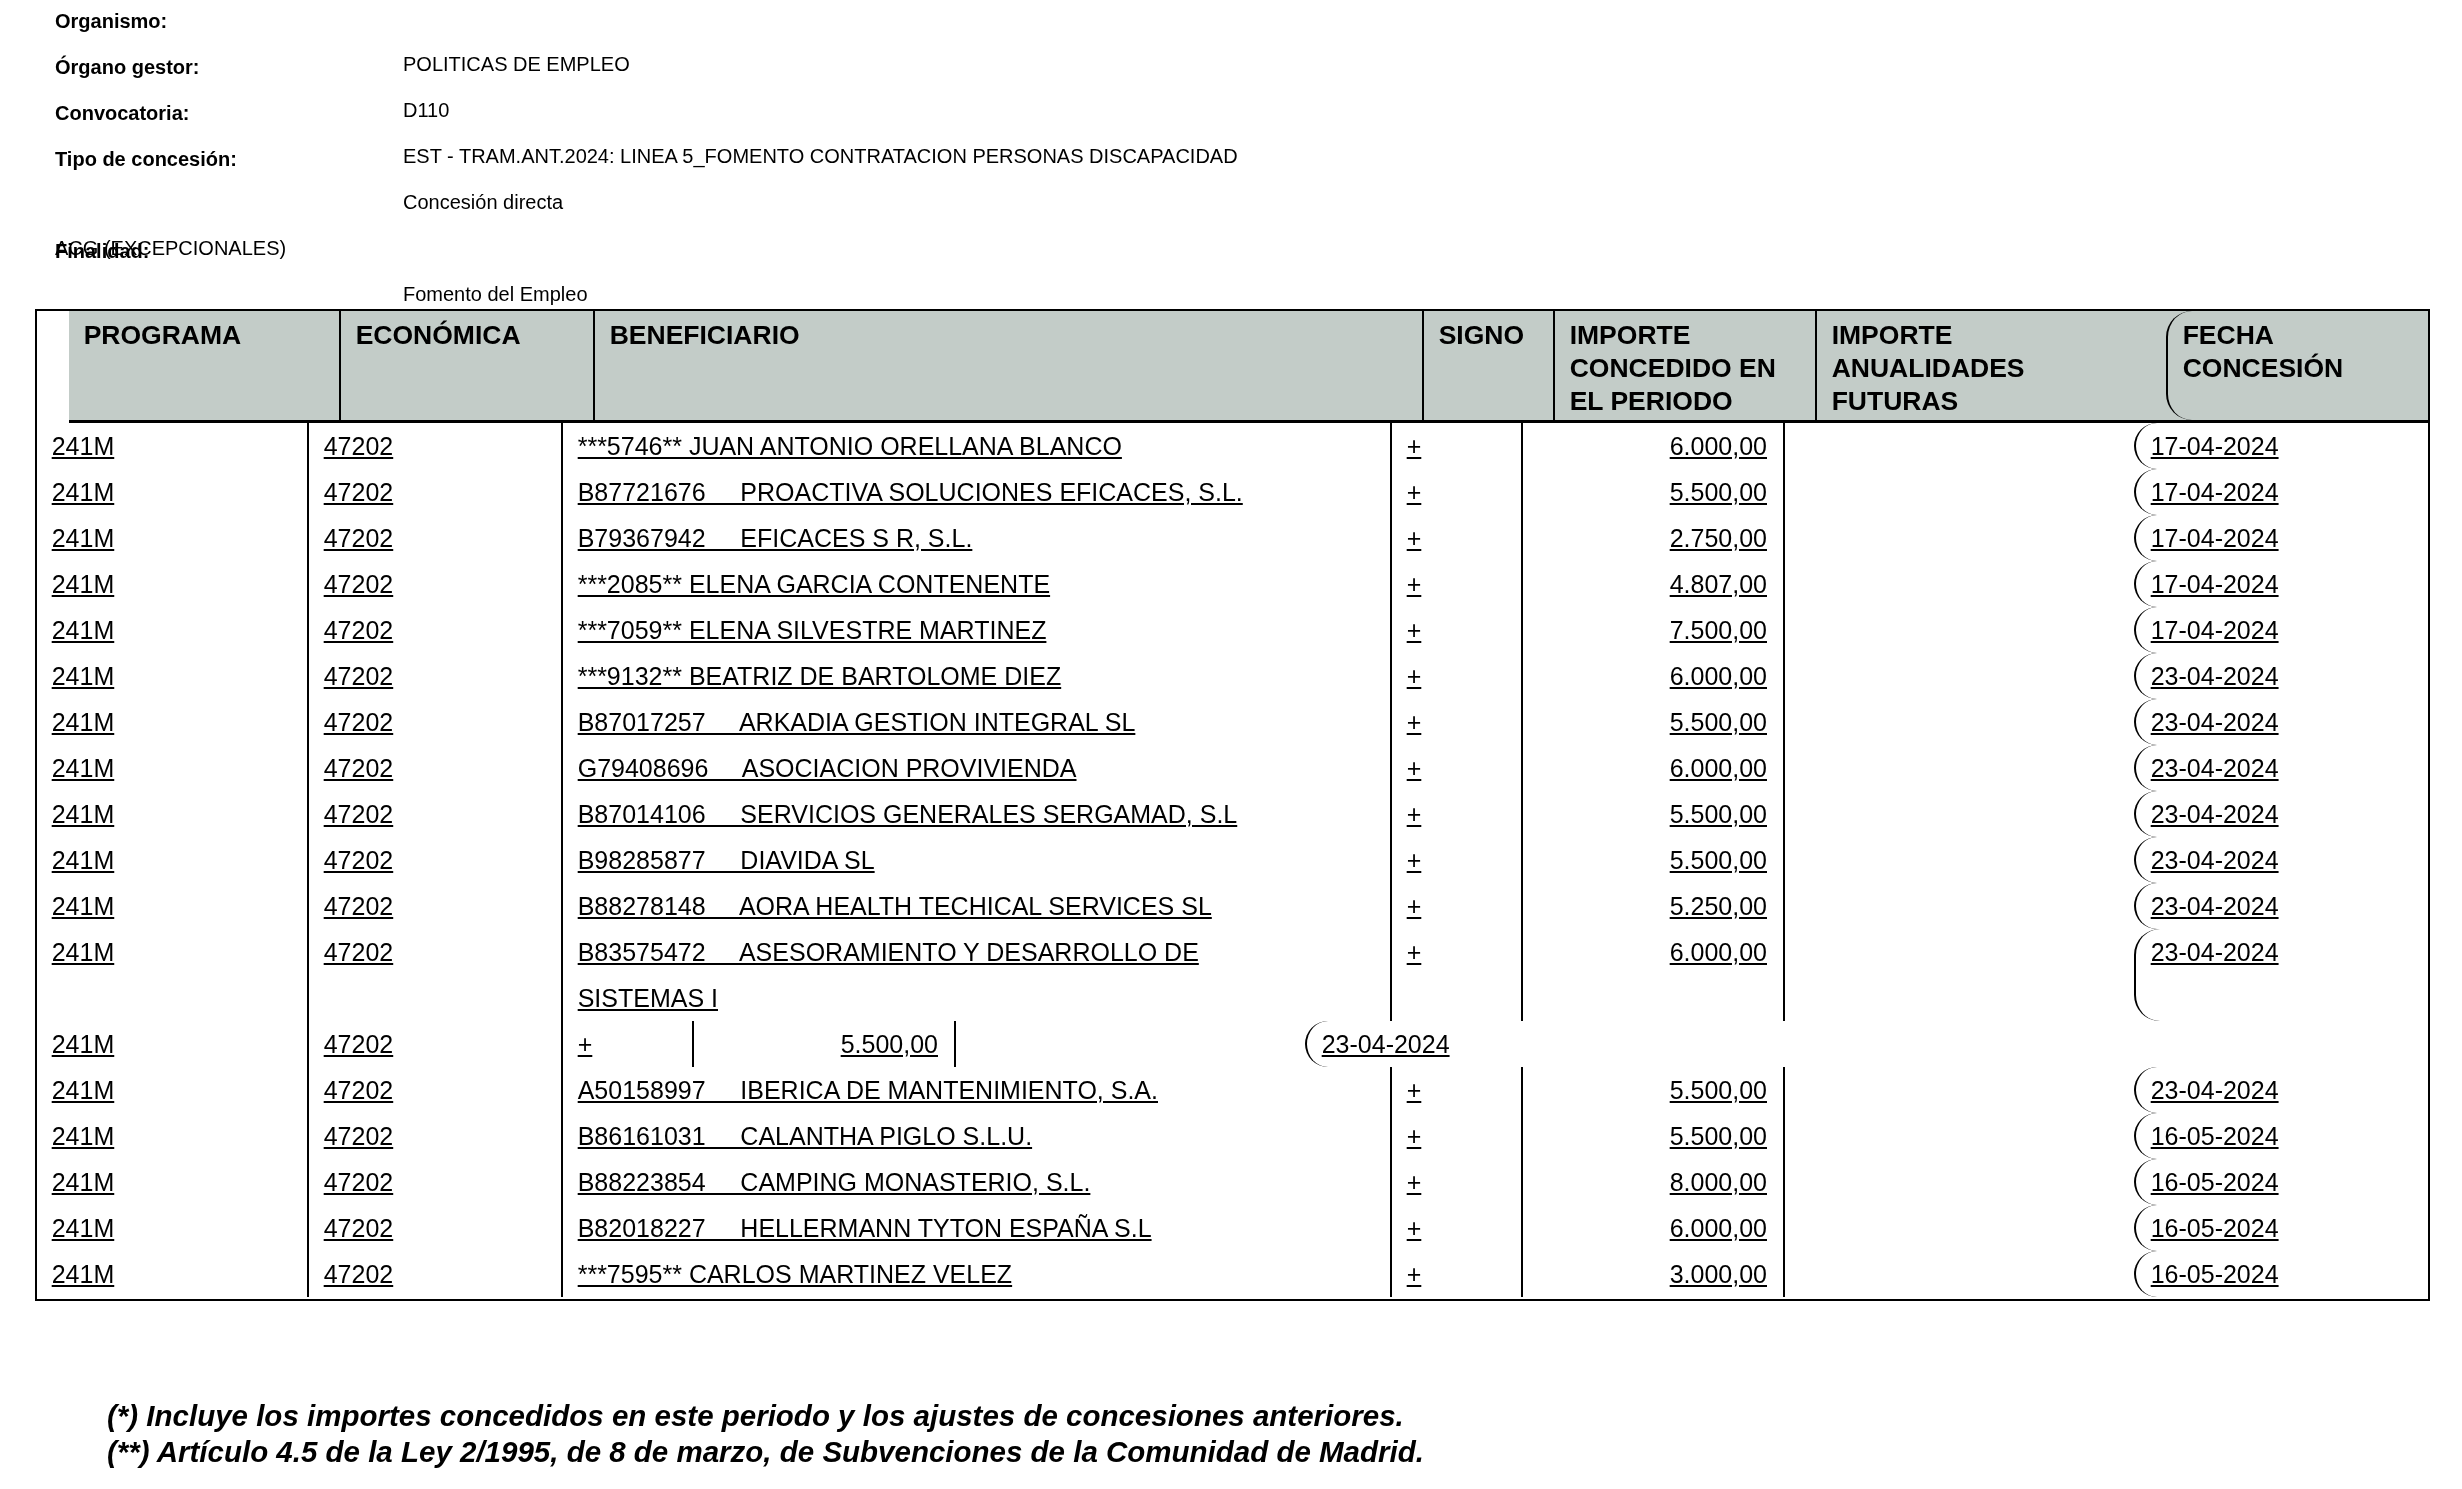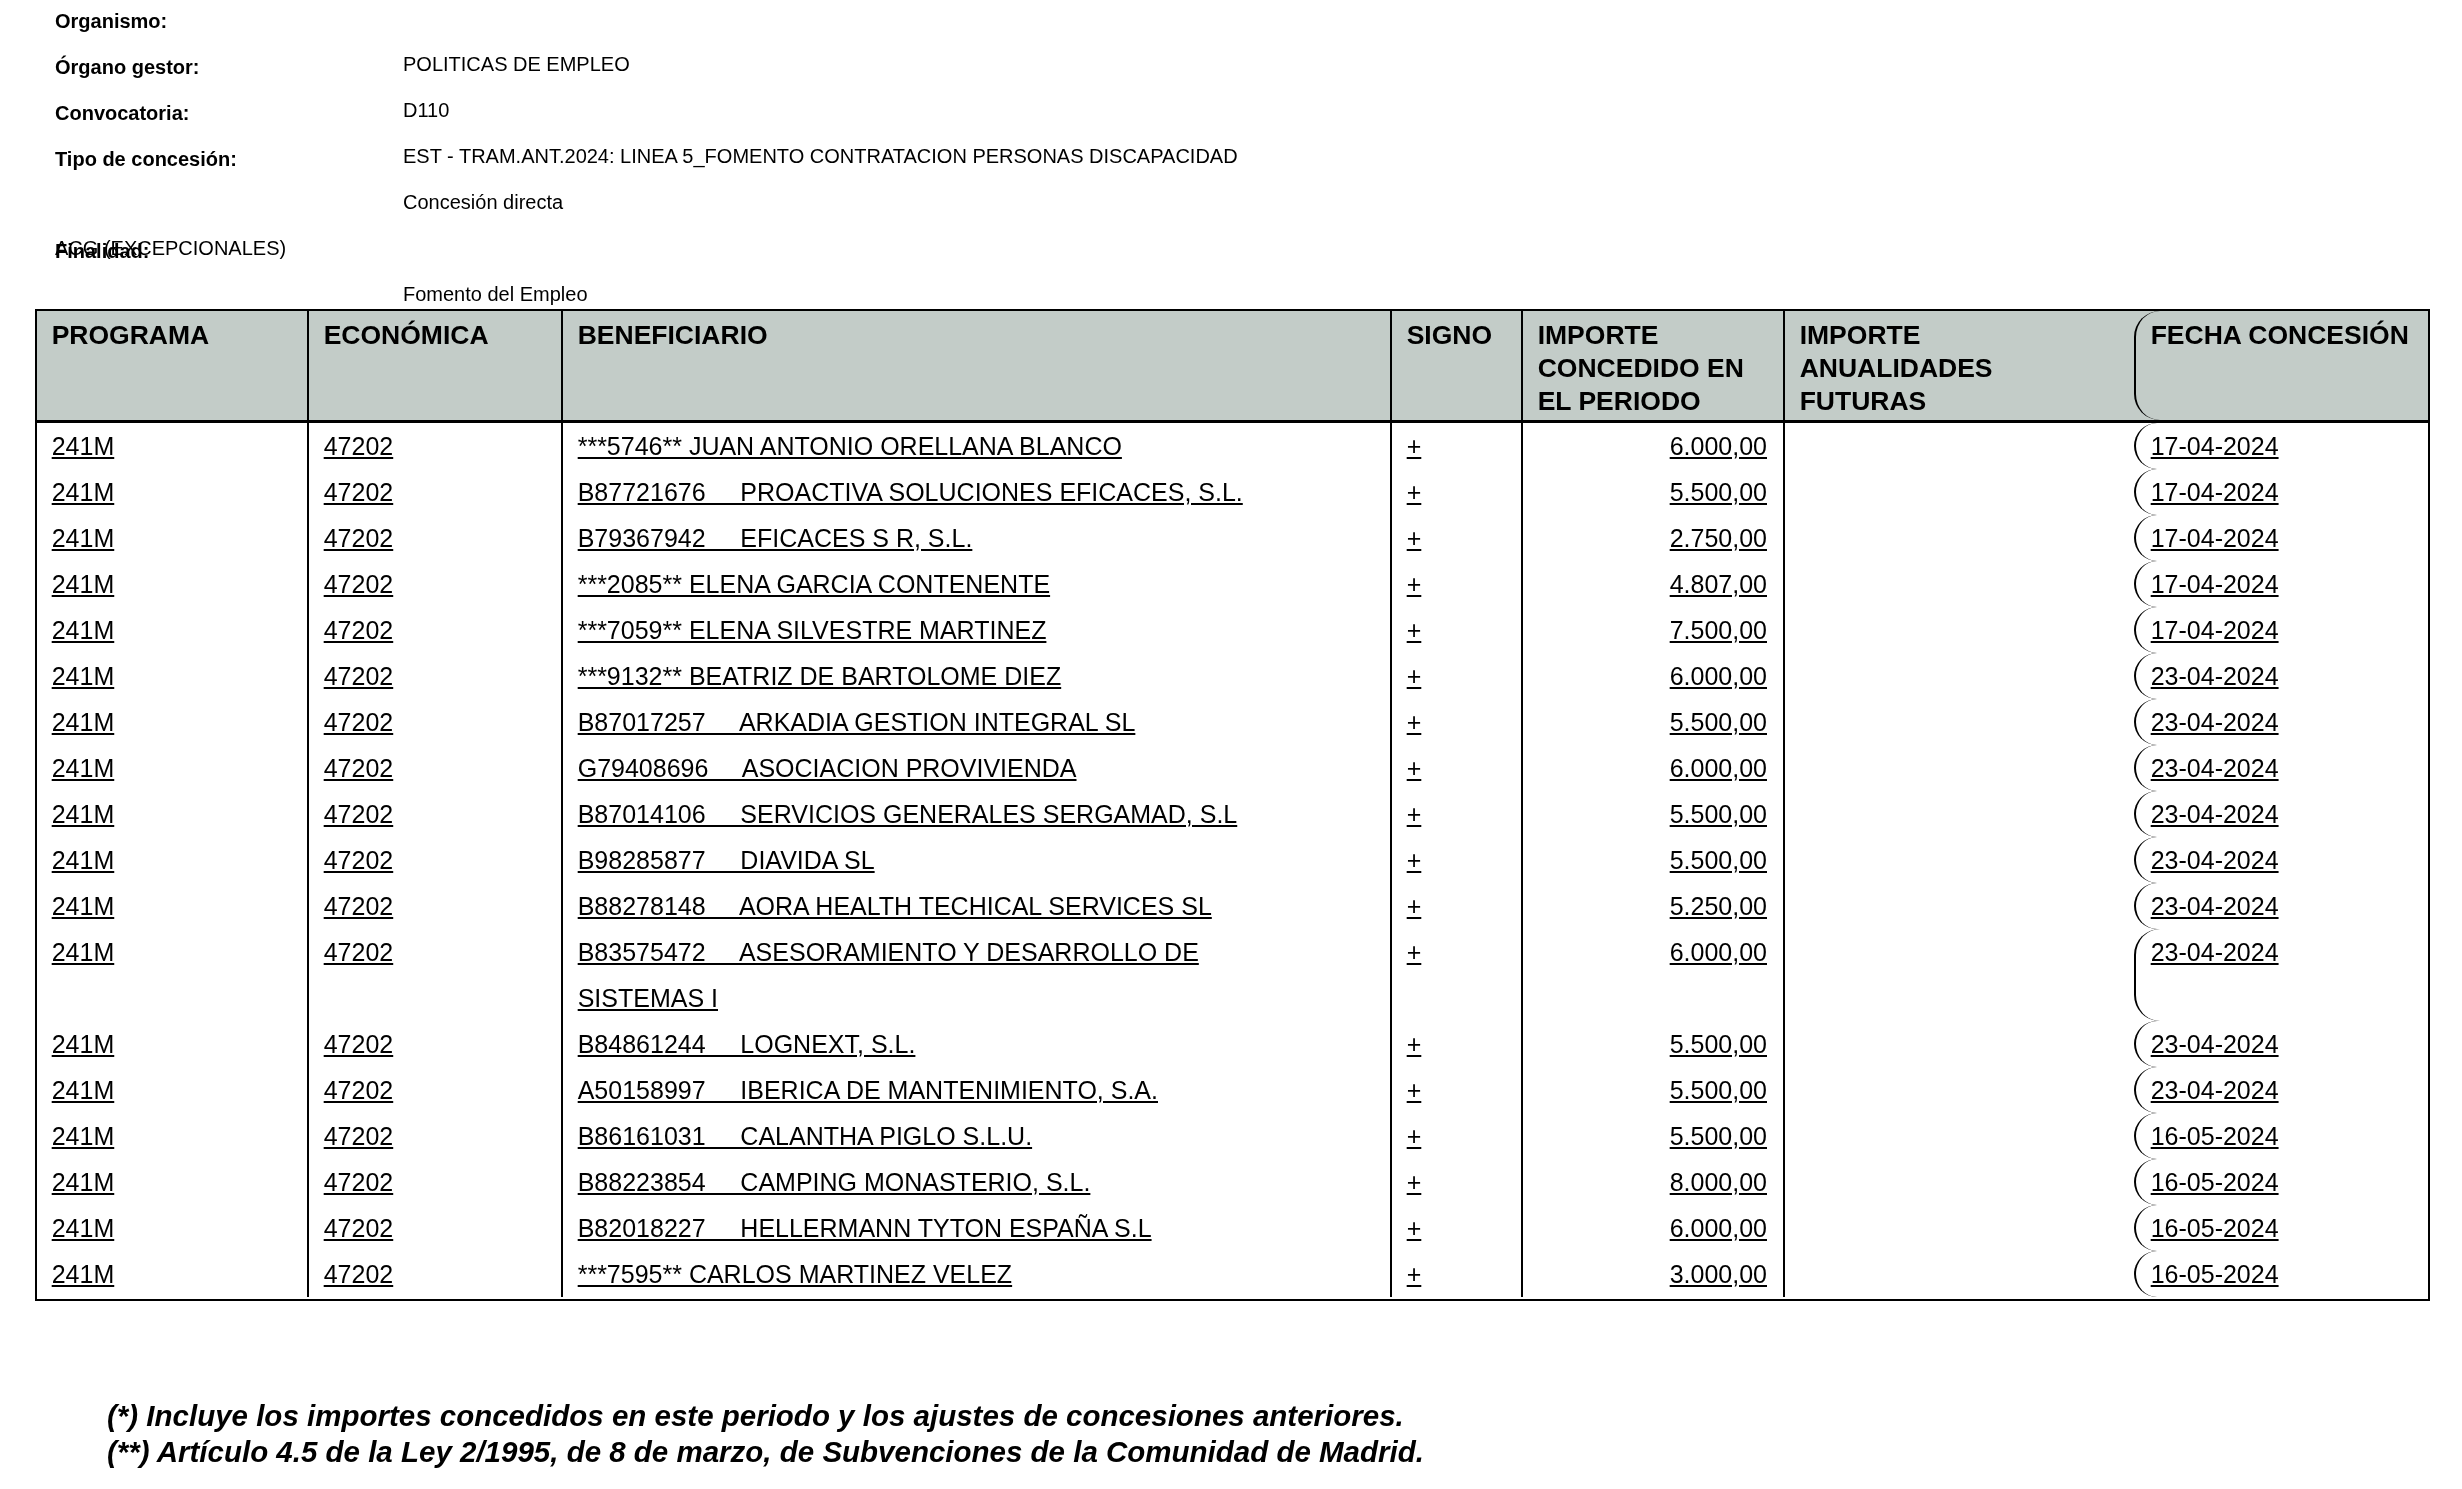--- a/index.html
+++ b/index.html
@@ -36,20 +36,21 @@
     left: 35px; top: 309px;
     width: 2395px;
     border: 2.9px solid #000;
     background: #fff;
   }
   .thead {
     display: flex;
     background: var(--header-bg, #c3ccc8);
     border-bottom: 3.7px solid #000;
     height: 112px;
+    margin-left: 32px;
   }
   .th {
     font-weight: bold;
     font-size: 26.5px;
     line-height: 33px;
     padding: 8px 14.7px 0 14.7px;
     white-space: pre-line;
   }
   .tbody { padding-bottom: 1.5px; text-decoration: underline; }
   .tr { display: flex; min-height: 46px; }
@@ -242,21 +243,20 @@
 SISTEMAS I</div>
         <div class="td c4">+</div>
         <div class="td c5">6.000,00</div>
         <div class="td c6"></div>
         <div class="td c7">23-04-2024</div>
       </div>
 
       <div class="tr">
         <div class="td c1">241M</div>
         <div class="td c2">47202</div>
-        <div class="td c3">B84861244     LOGNEXT, S.L.</div>
         <div class="td c4">+</div>
         <div class="td c5">5.500,00</div>
         <div class="td c6"></div>
         <div class="td c7">23-04-2024</div>
       </div>
 
       <div class="tr">
         <div class="td c1">241M</div>
         <div class="td c2">47202</div>
         <div class="td c3">A50158997     IBERICA DE MANTENIMIENTO, S.A.</div>

